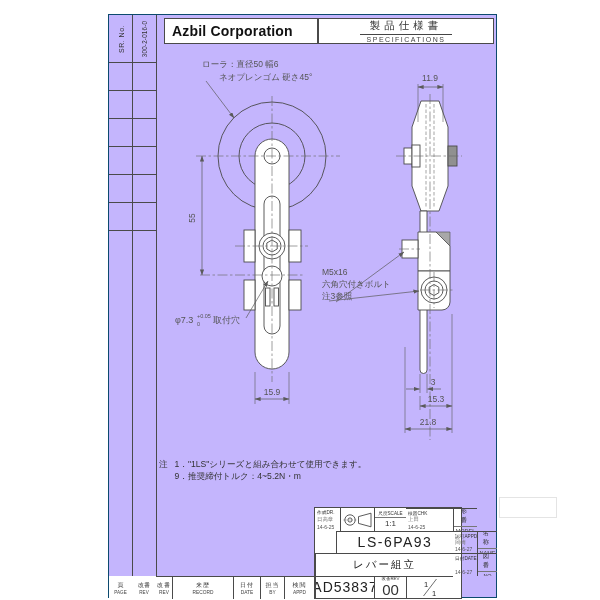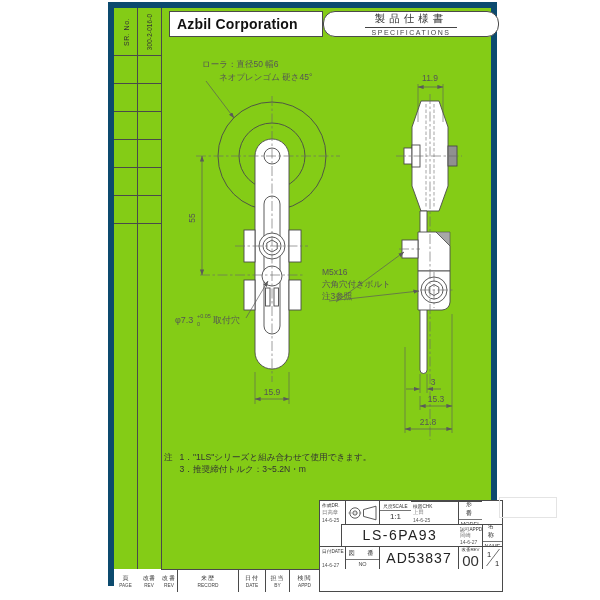--- a/index.html
+++ b/index.html
@@ -2,38 +2,38 @@
 <html><head>
 <meta charset="utf-8">
 <style>
   * { box-sizing: border-box; margin: 0; padding: 0; }
   html, body { width: 600px; height: 600px; overflow: hidden; background: #fff; }
   body { position: relative; font-family: "Liberation Sans", sans-serif; color: #333; }
 
   .vline { position: absolute; width: 1px; background: #4a4a4a; }
   .hline { position: absolute; height: 1px; background: #4a4a4a; }
 
-  .sheet { position: absolute; left: 108px; top: 2px; width: 389px; height: 584px;
-           border: 6px solid #0c4a6e; background: #84cc16; }
+  .sheet { position: absolute; left: 108px; top: 14px; width: 389px; height: 584px;
+           border: 1px solid #0c4a6e; background: #c4b5fd; }
 
   
   .vcell { position: absolute; overflow: hidden; }
   .vcell span { position: absolute; left: 50%; top: 50%;
                 transform: translate(-50%,-50%) rotate(-90deg);
                 white-space: nowrap; color: #333; }
   .sr-label span  { font-size: 7px;   letter-spacing: .5px; }
   .sr-number span { font-size: 6.3px; letter-spacing: .2px; }
 
   
   .hdr-box { position: absolute; border: 1px solid #4a4a4a; background: #fff;
              display: flex; align-items: center; }
   .hdr-co { left: 55px; top: 3px; width: 154px; height: 26px; padding-left: 7px; }
   .hdr-co span { font-weight: bold; font-size: 14px; color: #111; letter-spacing: .2px; }
   .hdr-doc { left: 209px; top: 3px; width: 176px; height: 26px;
-             flex-direction: column; justify-content: center; border-radius: 12px; }
+             flex-direction: column; justify-content: center; }
   .hdr-doc .jp { font-size: 10.5px; letter-spacing: 4px; border-bottom: 1px solid #444;
                  padding: 0 10px 1px 10px; }
   .hdr-doc .en { font-size: 7px; letter-spacing: 1.5px; color: #444; margin-top: 1px; }
 
   
   .notes { position: absolute; left: 50px; top: 444px; width: 335px; display: flex;
            font-size: 8.6px; line-height: 11.6px; color: #333; }
   .notes .prefix { margin-right: 7px; }
 
   
@@ -42,21 +42,21 @@
   .revrow .rcell { border-right: 1px solid #4a4a4a; height: 100%;
                    display: flex; flex-direction: column; align-items: center; justify-content: center; }
   .rcell .jp { font-size: 6px; letter-spacing: 1px; }
   .rcell .en { font-size: 4.8px; color: #444; }
 
   
   .sbot { position: absolute; top: 561px; height: 23px; display: flex; flex-direction: column;
           align-items: center; justify-content: center; background: #fff; }
 
   
-  .tblock { position: absolute; left: 205px; top: 492px; width: 184px; height: 92px;
+  .tblock { position: absolute; left: 205px; top: 492px; width: 148px; height: 92px;
             background: #fff; border: 1px solid #4a4a4a;
             display: grid; grid-template-rows: repeat(4, 1fr);
             grid-template-columns: 25px 34px 32px 47px 24px 20px; }
   .tb { border-left: 1px solid #4a4a4a; border-top: 1px solid #4a4a4a;
         overflow: hidden; display: flex; flex-direction: column; justify-content: center; }
   .tb.c1 { border-left: none; }
   .tb.r1 { border-top: none; }
   .stamp { padding: 1px 1px 1px 2px; justify-content: space-between; }
   .stamp .lab { font-size: 4.7px; color: #333; white-space: nowrap; }
   .stamp .nm  { font-size: 5.4px; color: #777; white-space: nowrap; }
@@ -125,21 +125,21 @@
   </div>
   <div class="hdr-box hdr-doc">
     <span class="jp">製品仕様書</span>
     <span class="en">SPECIFICATIONS</span>
   </div>
 
   <div class="notes">
     <div class="prefix">注</div>
     <div>
       <div>1．"1LS"シリーズと組み合わせて使用できます。</div>
-      <div>3．推奨締付トルク：3~5.2N・m</div>
+      <div>9．推奨締付トルク：4~5.2N・m</div>
     </div>
   </div>
 
   <div class="revrow">
     <div class="rcell" style="width:17px;">
       <span class="jp">改番</span>
       <span class="en">REV</span>
     </div>
     <div class="rcell" style="width:61px;">
       <span class="jp">来歴</span>
@@ -193,20 +193,23 @@
     </div>
 
     <div class="tb c1 stamp">
       <span class="lab">認可APPD</span>
       <span class="nm">岡崎</span>
       <span class="dt">14-6-27</span>
     </div>
     <div class="tb lblcell">
       <span class="jp">名　称</span>
       <span class="en">NAME</span>
+    </div>
+    <div class="tb bigval" style="grid-column: span 4;">
+      <span class="val-name">レバー組立</span>
     </div>
 
     <div class="tb c1 stamp">
       <span class="lab">日付DATE</span>
       <span class="dt">14-6-27</span>
     </div>
     <div class="tb lblcell">
       <span class="jp">図　番</span>
       <span class="en">NO</span>
     </div>

